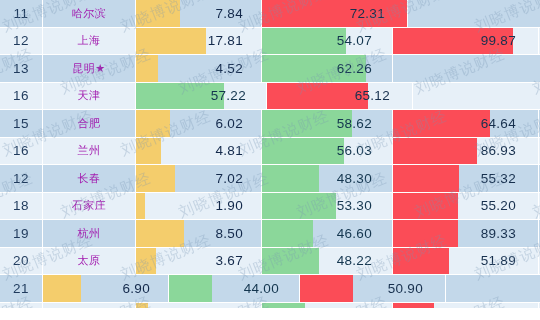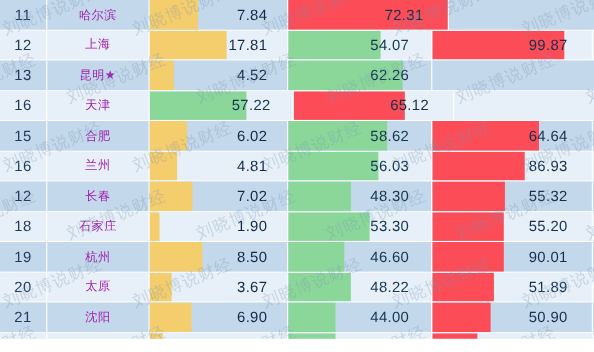--- a/index.html
+++ b/index.html
@@ -258,21 +258,21 @@
         <div class="cell-bar cell-orange">
           <div class="bar bar-orange" style="width:48px"></div>
           <div class="val">8.50</div>
         </div>
         <div class="cell-bar cell-green">
           <div class="bar bar-green" style="width:51px"></div>
           <div class="val">46.60</div>
         </div>
         <div class="cell-bar cell-red">
           <div class="bar bar-red" style="width:65px"></div>
-          <div class="val">90.01</div>
+          <div class="val">89.33</div>
         </div>
       </div>
       <div class="row light">
         <div class="cell-rank">
           <span>20</span>
         </div>
         <div class="cell-city">
           <span>太原</span>
         </div>
         <div class="cell-bar cell-orange">
@@ -284,23 +284,20 @@
           <div class="val">48.22</div>
         </div>
         <div class="cell-bar cell-red">
           <div class="bar bar-red" style="width:56px"></div>
           <div class="val">51.89</div>
         </div>
       </div>
       <div class="row dark">
         <div class="cell-rank">
           <span>21</span>
-        </div>
-        <div class="cell-city">
-          <span>沈阳</span>
         </div>
         <div class="cell-bar cell-orange">
           <div class="bar bar-orange" style="width:38px"></div>
           <div class="val">6.90</div>
         </div>
         <div class="cell-bar cell-green">
           <div class="bar bar-green" style="width:43px"></div>
           <div class="val">44.00</div>
         </div>
         <div class="cell-bar cell-red">

